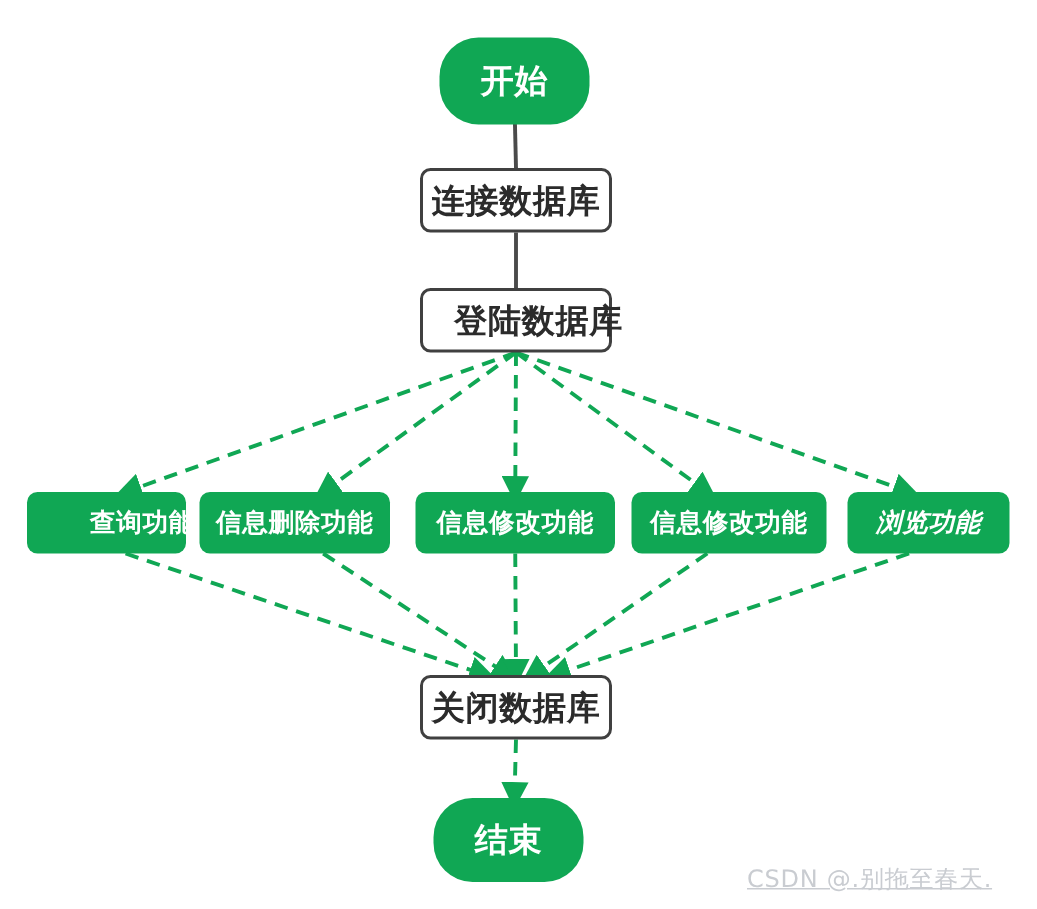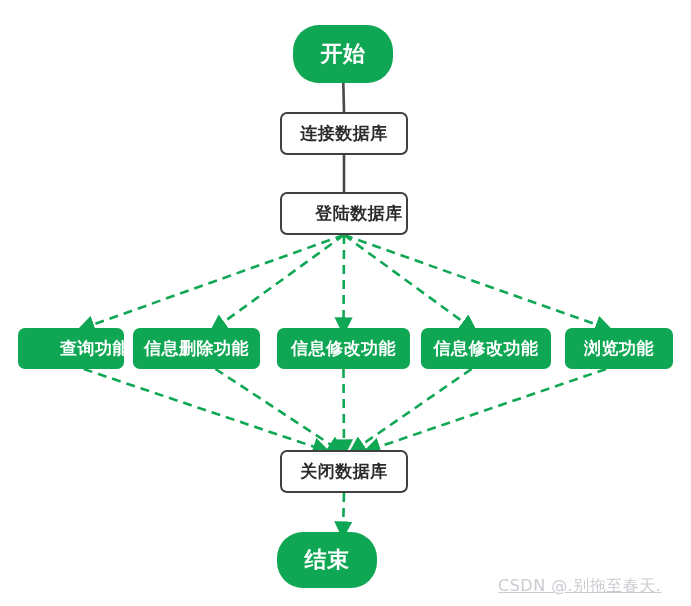--- a/index.html
+++ b/index.html
@@ -40,21 +40,21 @@
     color: #ffffff;
     border-radius: 26px;
     font-size: 22px;
     font-weight: bold;
   }
   .node-process {
     background: #ffffff;
     color: #2b2b2b;
     border: 2px solid #404040;
     border-radius: 7px;
-    font-size: 17px;
+    font-size: 22px;
     font-weight: bold;
   }
   .node-action {
     background: #10a754;
     color: #ffffff;
     border-radius: 7px;
     font-size: 17px;
     font-weight: bold;
   }
   .watermark {
@@ -115,27 +115,27 @@
   </div>
 
   <div class="node node-action" style="left:277px; top:328px; width:133px; height:41px;">
     <span>信息修改功能</span>
   </div>
 
   <div class="node node-action" style="left:421px; top:328px; width:130px; height:41px;">
     <span>信息修改功能</span>
   </div>
 
-  <div class="node node-action" style="left:565px; top:328px; width:108px; height:41px;">
+  <div class="node node-action" style="left:565px; top:328px; width:108px; height:41px;font-style:italic;">
     <span>浏览功能</span>
   </div>
 
   <div class="node node-process" style="left:280px; top:450px; width:128px; height:43px;">
     <span>关闭数据库</span>
   </div>
 
-  <div class="node node-terminal" style="left:277px; top:532px; width:100px; height:56px;">
+  <div class="node node-terminal" style="left:289px; top:532px; width:100px; height:56px;">
     <span>结束</span>
   </div>
 
   <div class="watermark" style="left:498px; top:576px;">CSDN @.别拖至春天.</div>
 
 </div>
 
 </body></html>

